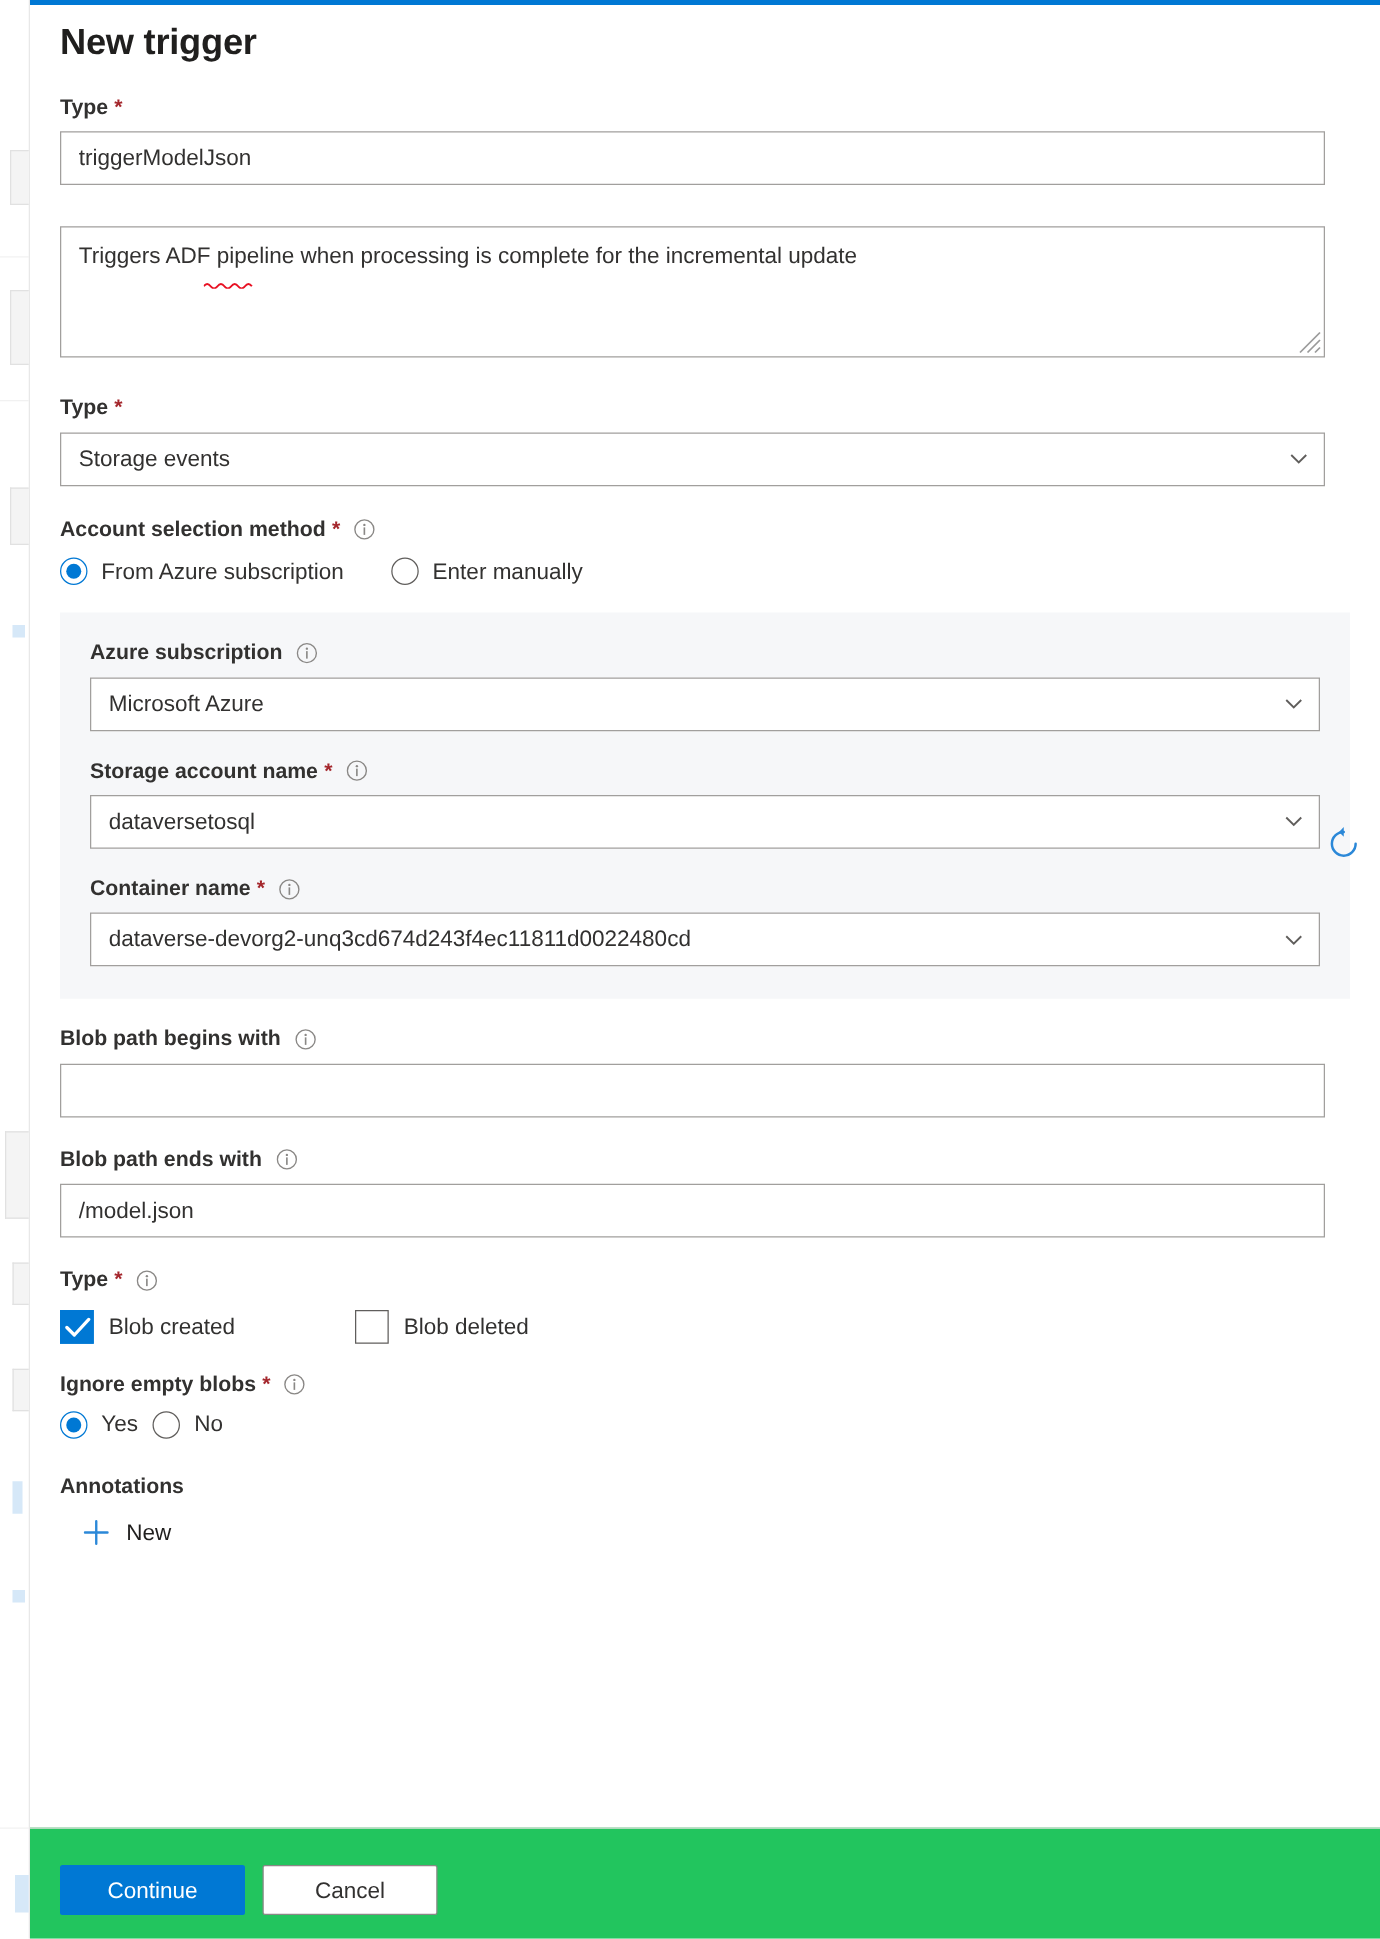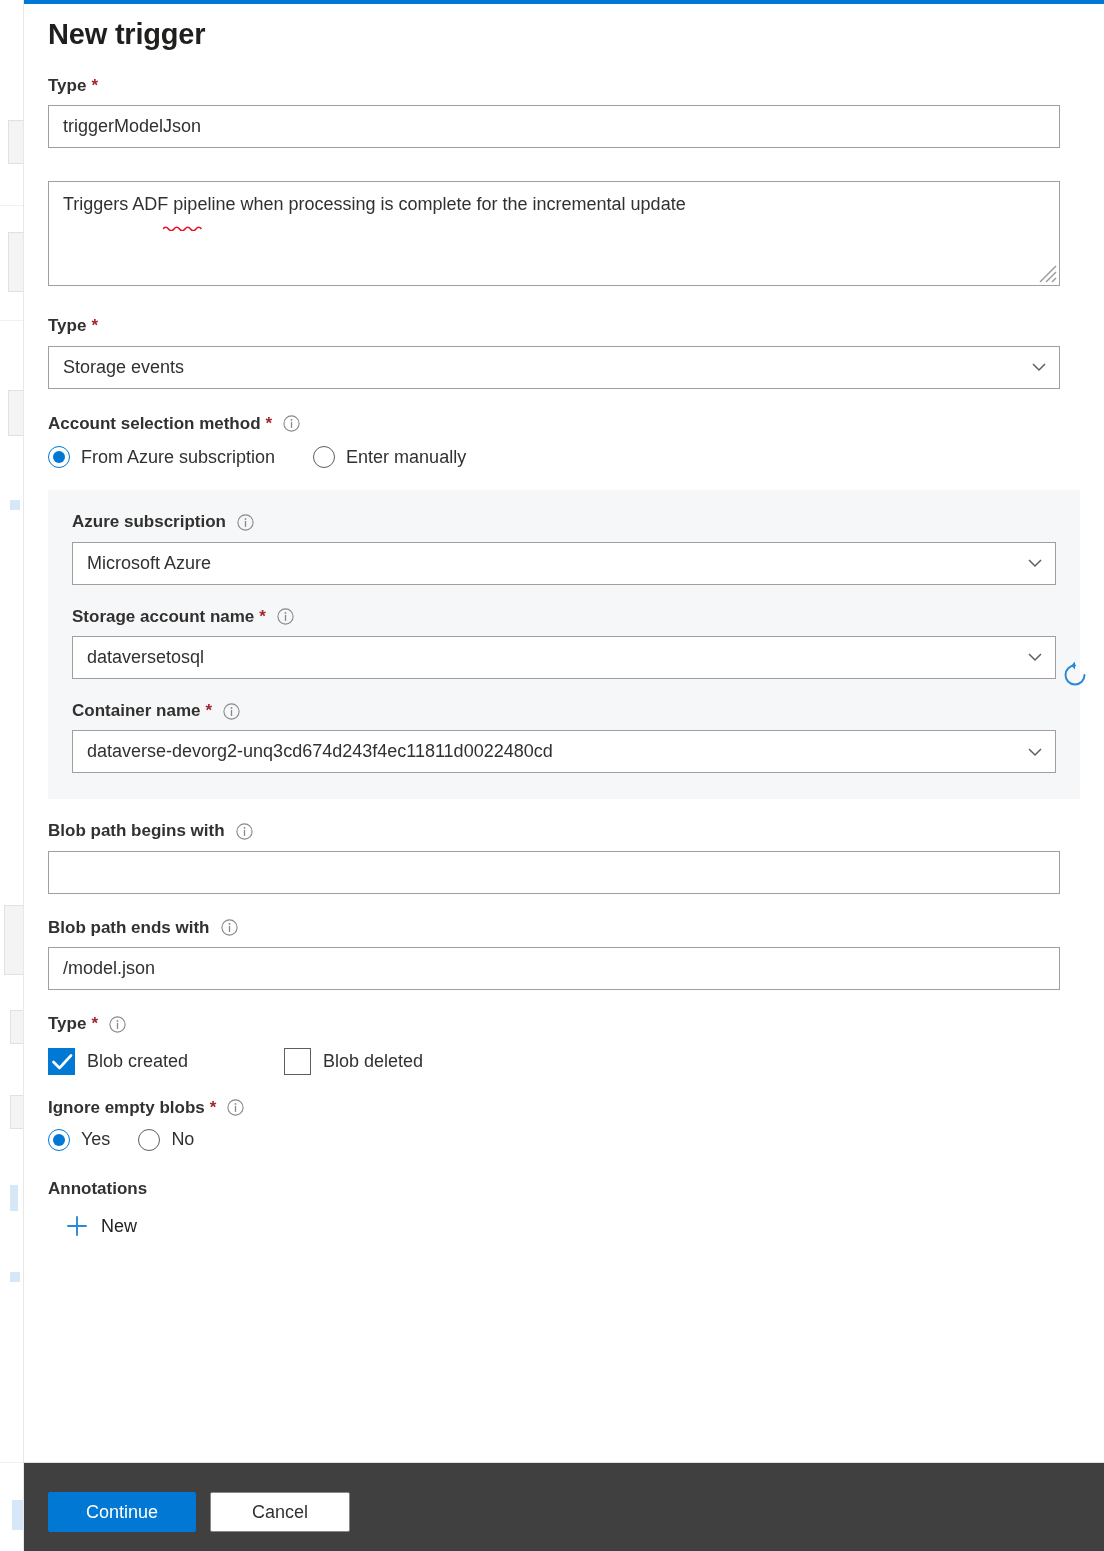--- a/index.html
+++ b/index.html
@@ -230,21 +230,21 @@
     cursor: default;
   }
   .plus-icon { width: 22px; height: 22px; display:block; }
   .annot-new-label { font-size: 18px; color: #201f1e; }
 
   
   .footer {
     position: absolute;
     left: 24px; top: 1462px;
     width: 1080px; height: 89px;
-    background: #404040;
+    background: #22c55e;
     border-top: 1px solid #e1dfdd;
   }
   .btn {
     position: absolute;
     height: 40px;
     font-family: "Liberation Sans", sans-serif;
     font-size: 18px;
     border-radius: 2px;
     cursor: default;
     display: flex;
@@ -529,21 +529,21 @@
             <span class="req">*</span>
             <span class="info-icon">
               <svg viewBox="0 0 17 17" width="17" height="17">
                 <circle cx="8.5" cy="8.5" r="7.6" fill="none" stroke="#8a8886" stroke-width="1.1"></circle>
                 <circle cx="8.5" cy="4.9" r="0.95" fill="#8a8886"></circle>
                 <rect x="7.85" y="6.9" width="1.3" height="6" fill="#8a8886"></rect>
               </svg>
             </span>
           </div>
           <div style="height:11px;"></div>
-          <div class="radio-row" style="gap:28px;">
+          <div class="radio-row" style="gap:12px;">
             <div class="radio-opt">
               <span class="radio checked"></span>
               <span class="radio-label">Yes</span>
             </div>
             <div class="radio-opt">
               <span class="radio"></span>
               <span class="radio-label">No</span>
             </div>
           </div>
         </div>

